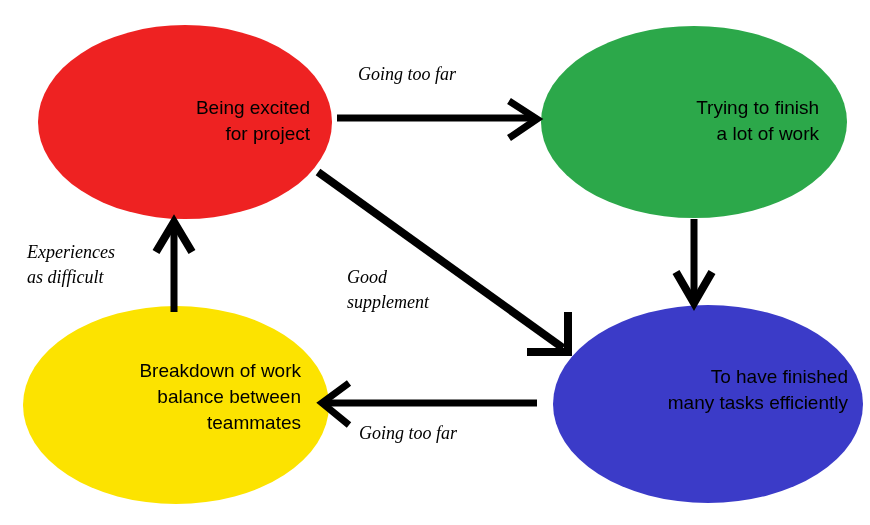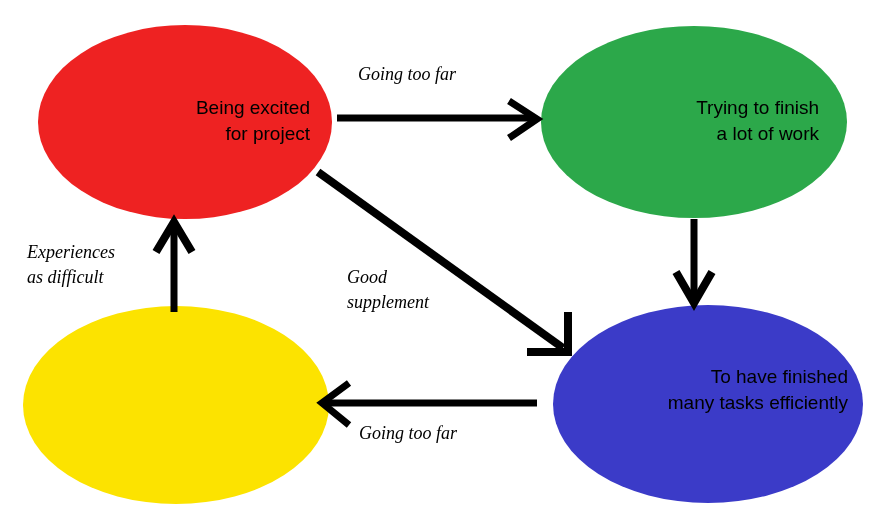--- a/index.html
+++ b/index.html
@@ -83,20 +83,23 @@
 
   <div class="node-label" style="left:60px; top:95px; width:250px;">Being excited
 for project</div>
 
   <div class="node-label" style="left:569px; top:95px; width:250px;">Trying to finish
 a lot of work</div>
 
   <div class="node-label" style="left:568px; top:364px; width:280px;">To have finished
 many tasks efficiently</div>
 
+  <div class="node-label" style="left:51px; top:358px; width:250px;">Breakdown of work
+balance between
+teammates</div>
 
   <div class="edge-label" style="left:358px; top:62px;">Going too far</div>
 
 
   <div class="edge-label" style="left:359px; top:421px;">Going too far</div>
 
   <div class="edge-label" style="left:27px; top:240px;">Experiences
 as difficult</div>
 
   <div class="edge-label" style="left:347px; top:252px;margin-top:13px;">Good

